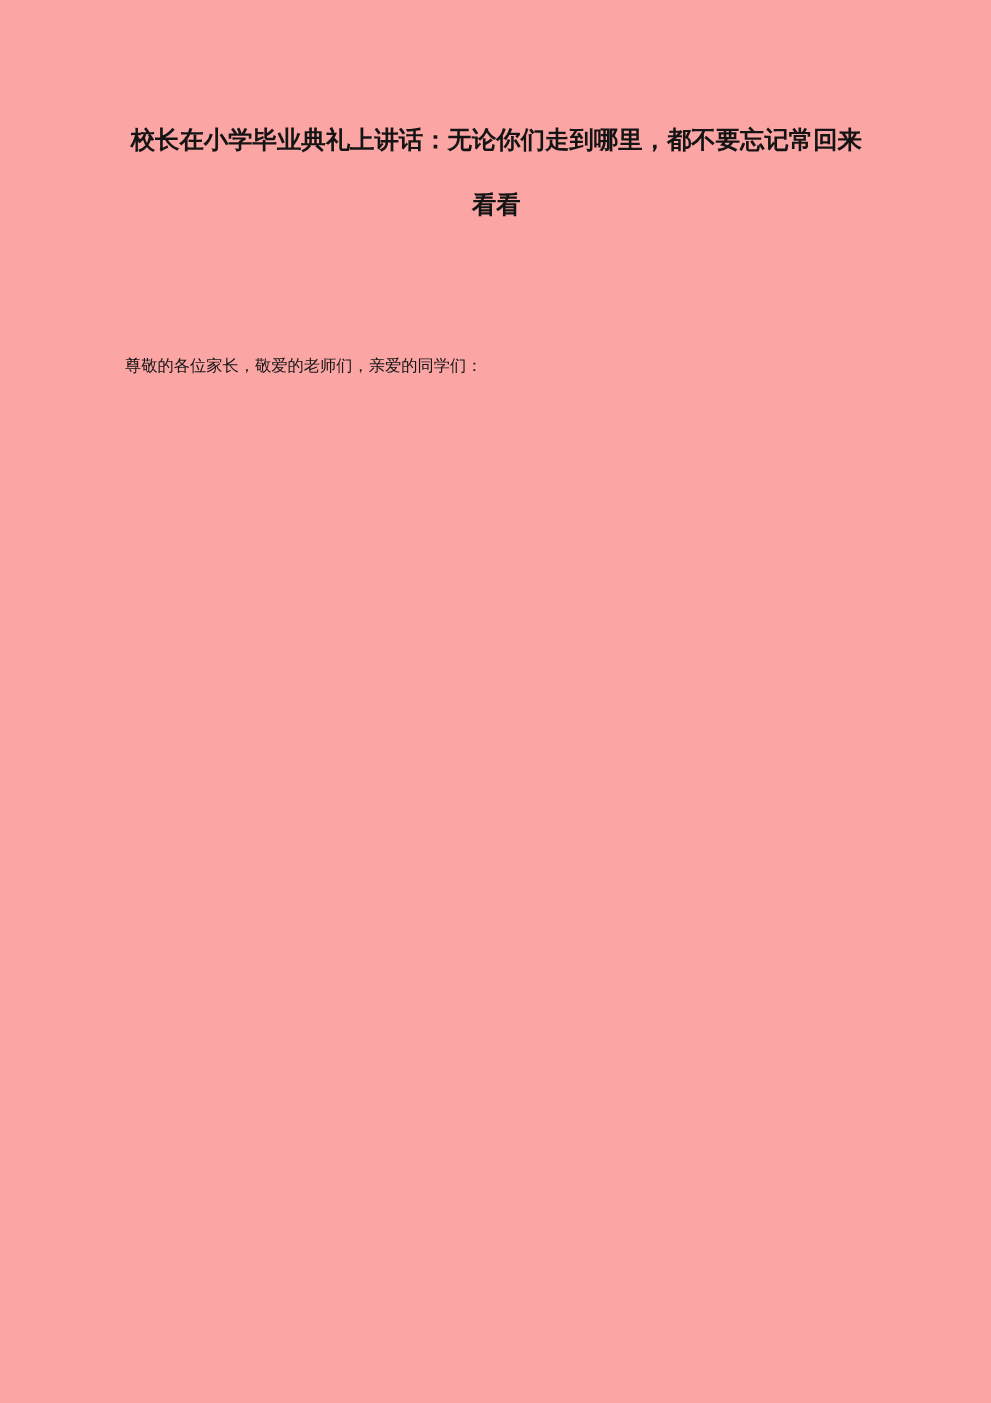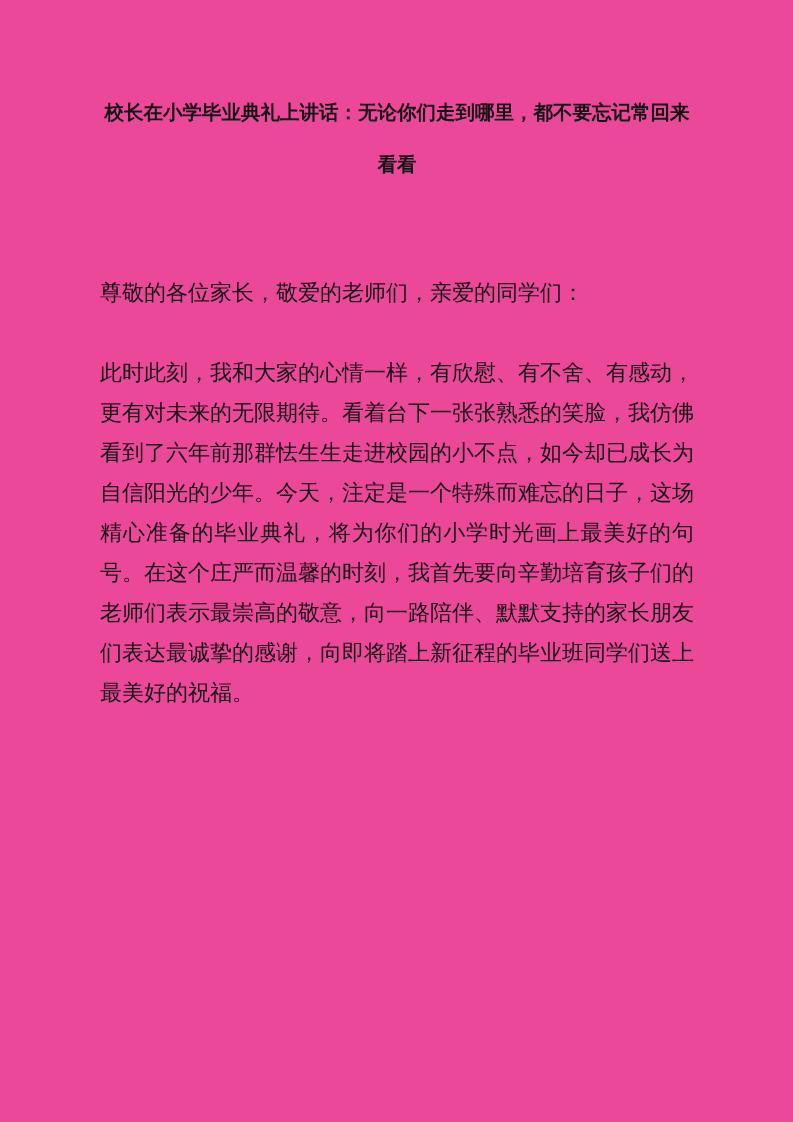--- a/index.html
+++ b/index.html
@@ -5,50 +5,49 @@
   html, body {
     margin: 0;
     padding: 0;
     background: #ffffff;
   }
   .page {
     position: relative;
     width: 793px;
     height: 1122px;
     margin: 0 auto;
-    background: #ec4899;
+    background: #fca5a5;
     overflow: hidden;
     box-sizing: border-box;
     padding: 87px 99px 0 100px;
     font-family: "Liberation Serif", "DejaVu Serif", serif;
     color: #141414;
   }
   .doc-title {
     margin: 0 0 82px 0;
     font-size: 19.5px;
     font-weight: bold;
     line-height: 52px;
     text-align: center;
     letter-spacing: 0;
     word-break: normal;
   }
   .doc-paragraph {
     margin: 0 0 40px 0;
-    font-size: 22px;
+    font-size: 13px;
     font-weight: normal;
     line-height: 40px;
     text-align: justify;
     text-justify: inter-ideograph;
     word-break: normal;
   }
 </style>
 </head>
 <body>
 
 <div class="page">
   <h1 class="doc-title">校长在小学毕业典礼上讲话：无论你们走到哪里，都不要忘记常回来看看</h1>
 
   <p class="doc-paragraph">尊敬的各位家长，敬爱的老师们，亲爱的同学们：</p>
 
 
-  <p class="doc-paragraph">此时此刻，我和大家的心情一样，有欣慰、有不舍、有感动，更有对未来的无限期待。看着台下一张张熟悉的笑脸，我仿佛看到了六年前那群怯生生走进校园的小不点，如今却已成长为自信阳光的少年。今天，注定是一个特殊而难忘的日子，这场精心准备的毕业典礼，将为你们的小学时光画上最美好的句号。在这个庄严而温馨的时刻，我首先要向辛勤培育孩子们的老师们表示最崇高的敬意，向一路陪伴、默默支持的家长朋友们表达最诚挚的感谢，向即将踏上新征程的毕业班同学们送上最美好的祝福。</p>
 
 </div>
 
 </body></html>

